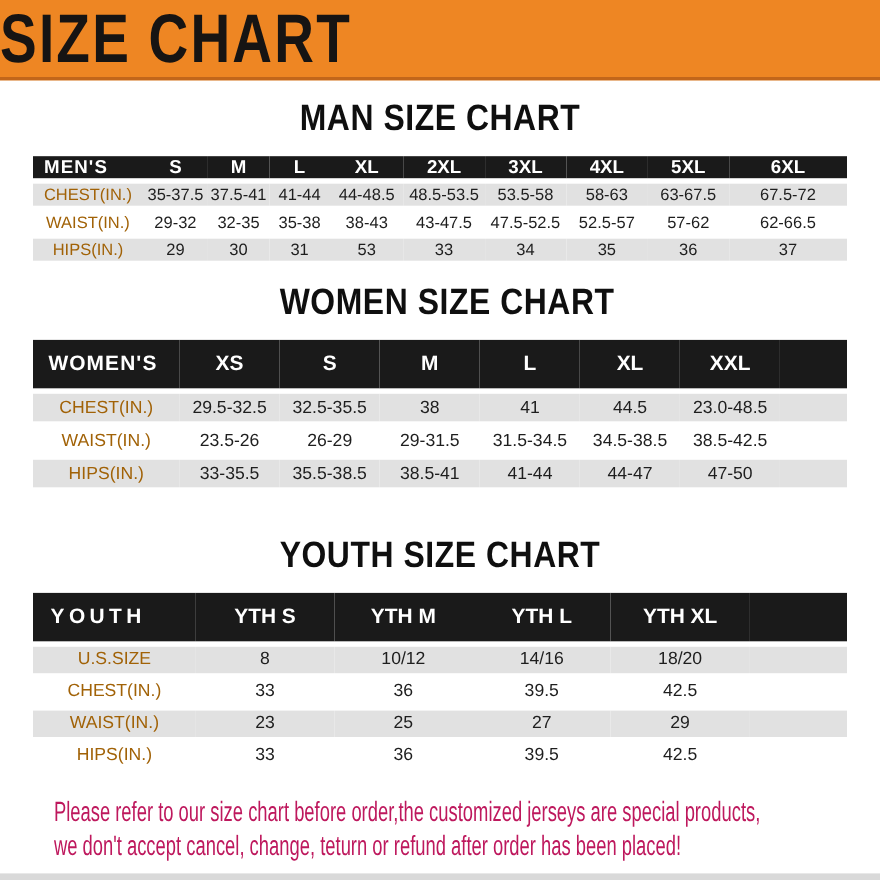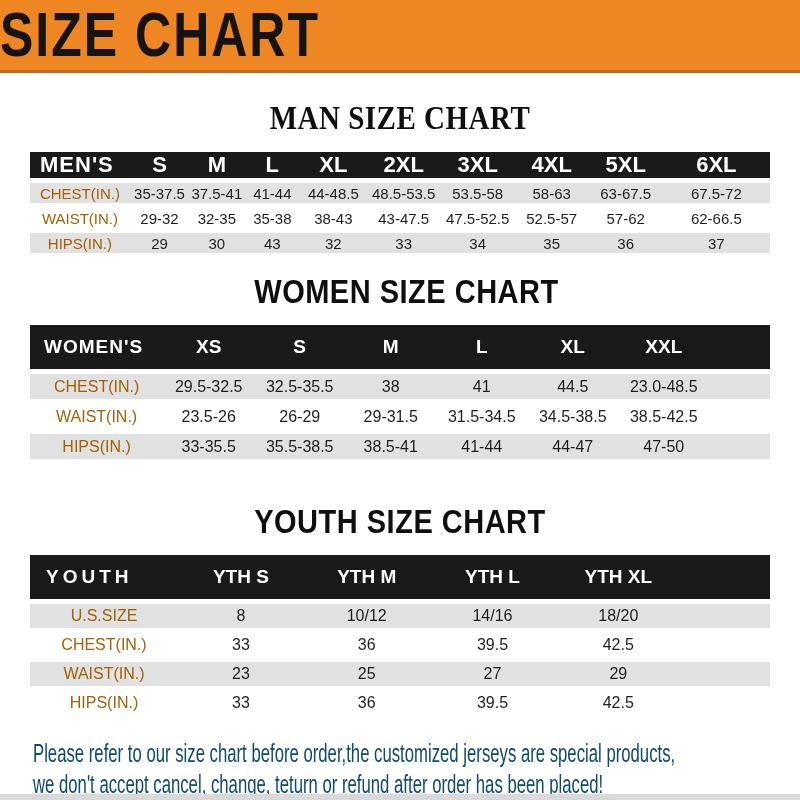--- a/index.html
+++ b/index.html
@@ -33,21 +33,21 @@
     line-height: 34px;
     color: #0f0f0f;
   }
   .section-title .t {
     display: inline-block;
     font-weight: bold;
     font-size: 29px;
     letter-spacing: 0.5px;
     transform: scaleY(1.15);
   }
-  .man-title   { margin-top: 28px; font-family: Liberation Serif, serif; }
+  .man-title   { margin-top: 18px; }
   .women-title { margin-top: 16px; padding-left: 13px; }
   .youth-title { margin-top: 40px; }
 
   
   table {
     width: 740px;
     margin: 7px auto 0 auto;
     border-collapse: separate;
     border-spacing: 0 5px;
     table-layout: fixed;
@@ -57,32 +57,32 @@
   tr.gray  { background: #E1E1E1; }
   tr.white { background: #ffffff; }
   td {
     text-align: center;
     color: #1e1e1e;
     padding: 0;
     overflow: hidden;
   }
   td.rowlabel { color: #a16207; }
 
-  .men-table tr.head th { height: 14px; font-size: 22px; margin-left: 14px; }
+  .men-table tr.head th { height: 14px; font-size: 17px; margin-left: 14px; }
   .men-table th.corner  { font-size: 23px; text-align: left; padding-left: 10px; letter-spacing: 1px; }
   .men-table td { height: 20px; font-size: 15px; }
 
   .women-table tr.head th, .youth-table tr.head th { height: 44px; font-size: 19px; }
   .women-table th.corner { font-size: 23px; text-align: left; padding-left: 14px; letter-spacing: 1px; }
   .youth-table th.corner { font-size: 23px; text-align: left; padding-left: 16px; letter-spacing: 4px; }
   .women-table td { height: 25px; font-size: 16px; }
   .youth-table td { height: 24px; font-size: 16px; }
 
   
-  .footer { margin-top: 18px; padding-left: 33px; color: #0c4a6e; }
+  .footer { margin-top: 18px; padding-left: 49px; color: #be185d; }
   .footer .line {
     font-size: 22px;
     line-height: 31px;
     white-space: nowrap;
     transform: scale(0.76, 1.15);
     transform-origin: left center;
   }
 
   .bottom-strip {
     position: absolute; left: 0; right: 0; bottom: 0;
@@ -147,22 +147,22 @@
     <td>43-47.5</td>
     <td>47.5-52.5</td>
     <td>52.5-57</td>
     <td>57-62</td>
     <td>62-66.5</td>
   </tr>
   <tr class="gray">
     <td class="rowlabel">HIPS(IN.)</td>
     <td>29</td>
     <td>30</td>
-    <td>43</td>
-    <td>32</td>
+    <td>31</td>
+    <td>53</td>
     <td>33</td>
     <td>34</td>
     <td>35</td>
     <td>36</td>
     <td>37</td>
   </tr>
 </tbody>
   </table>
 
 <div class="section-title women-title">

